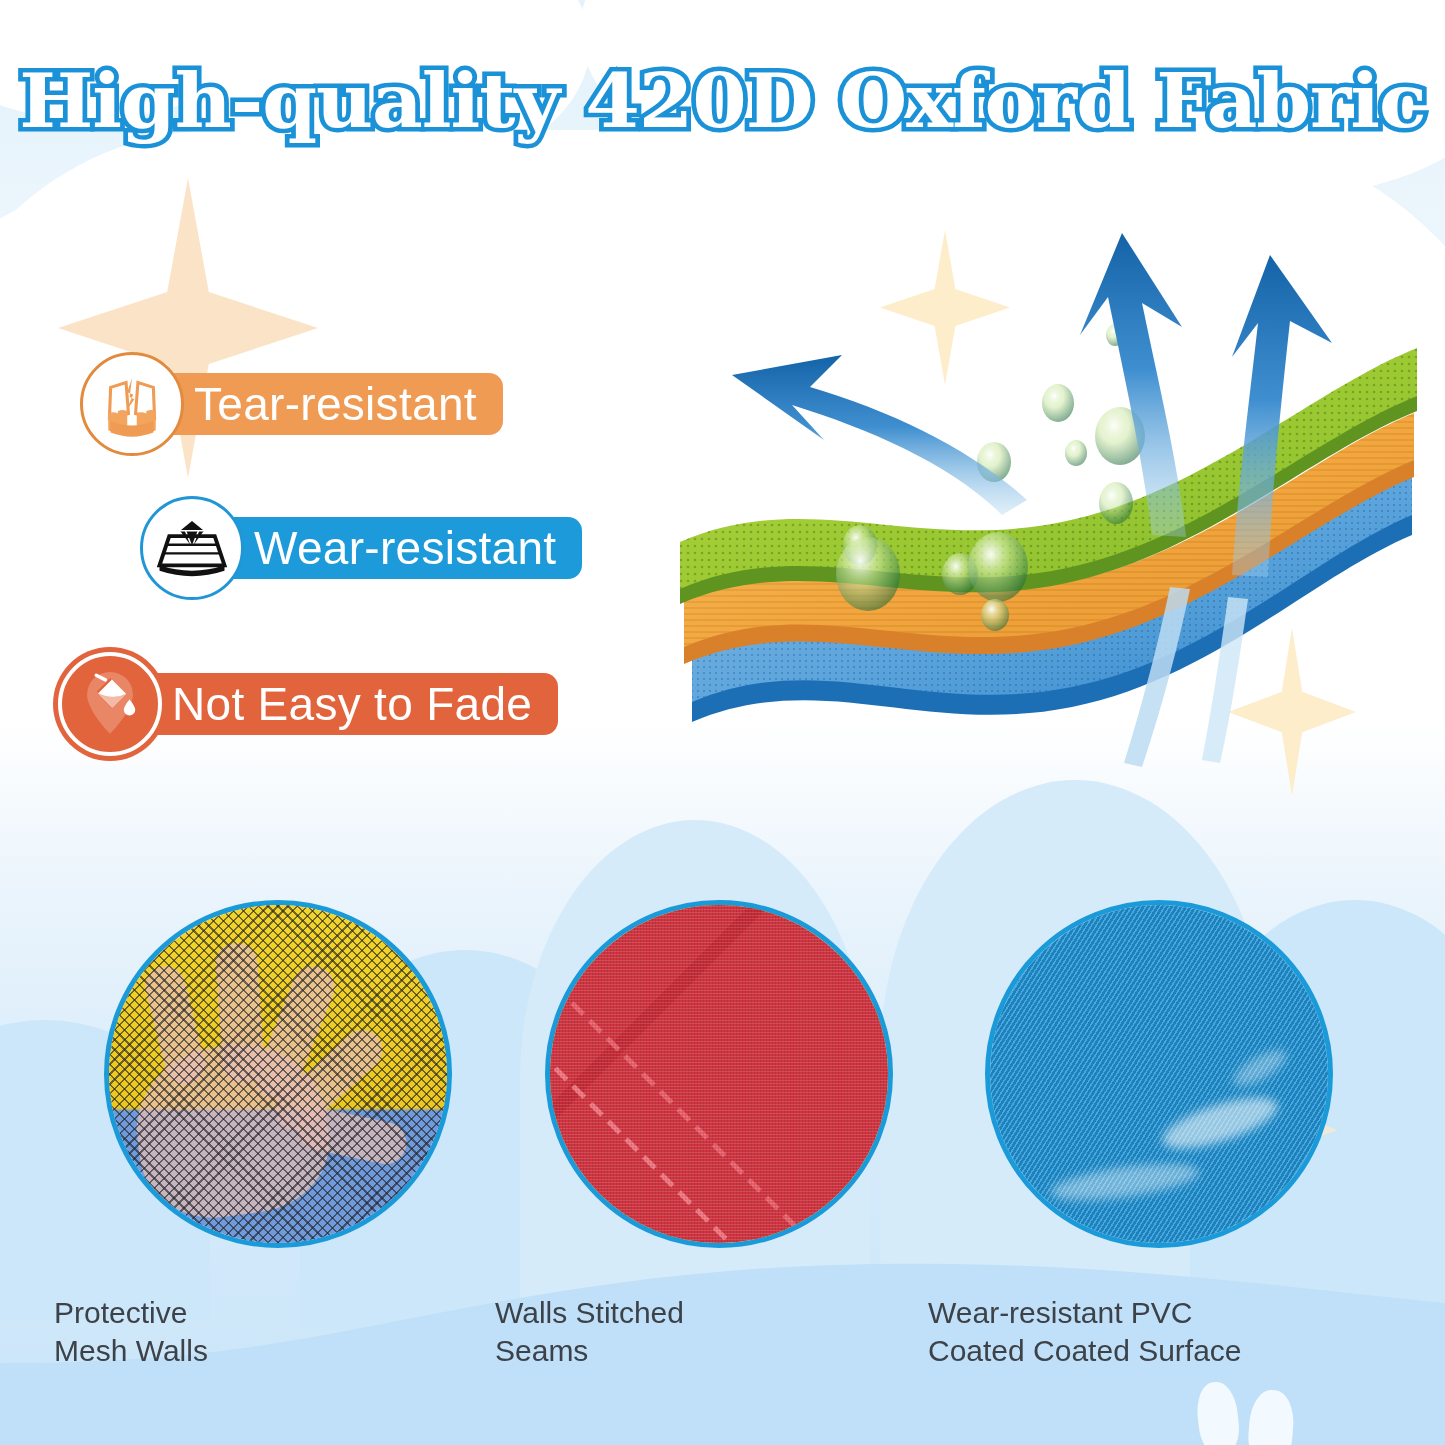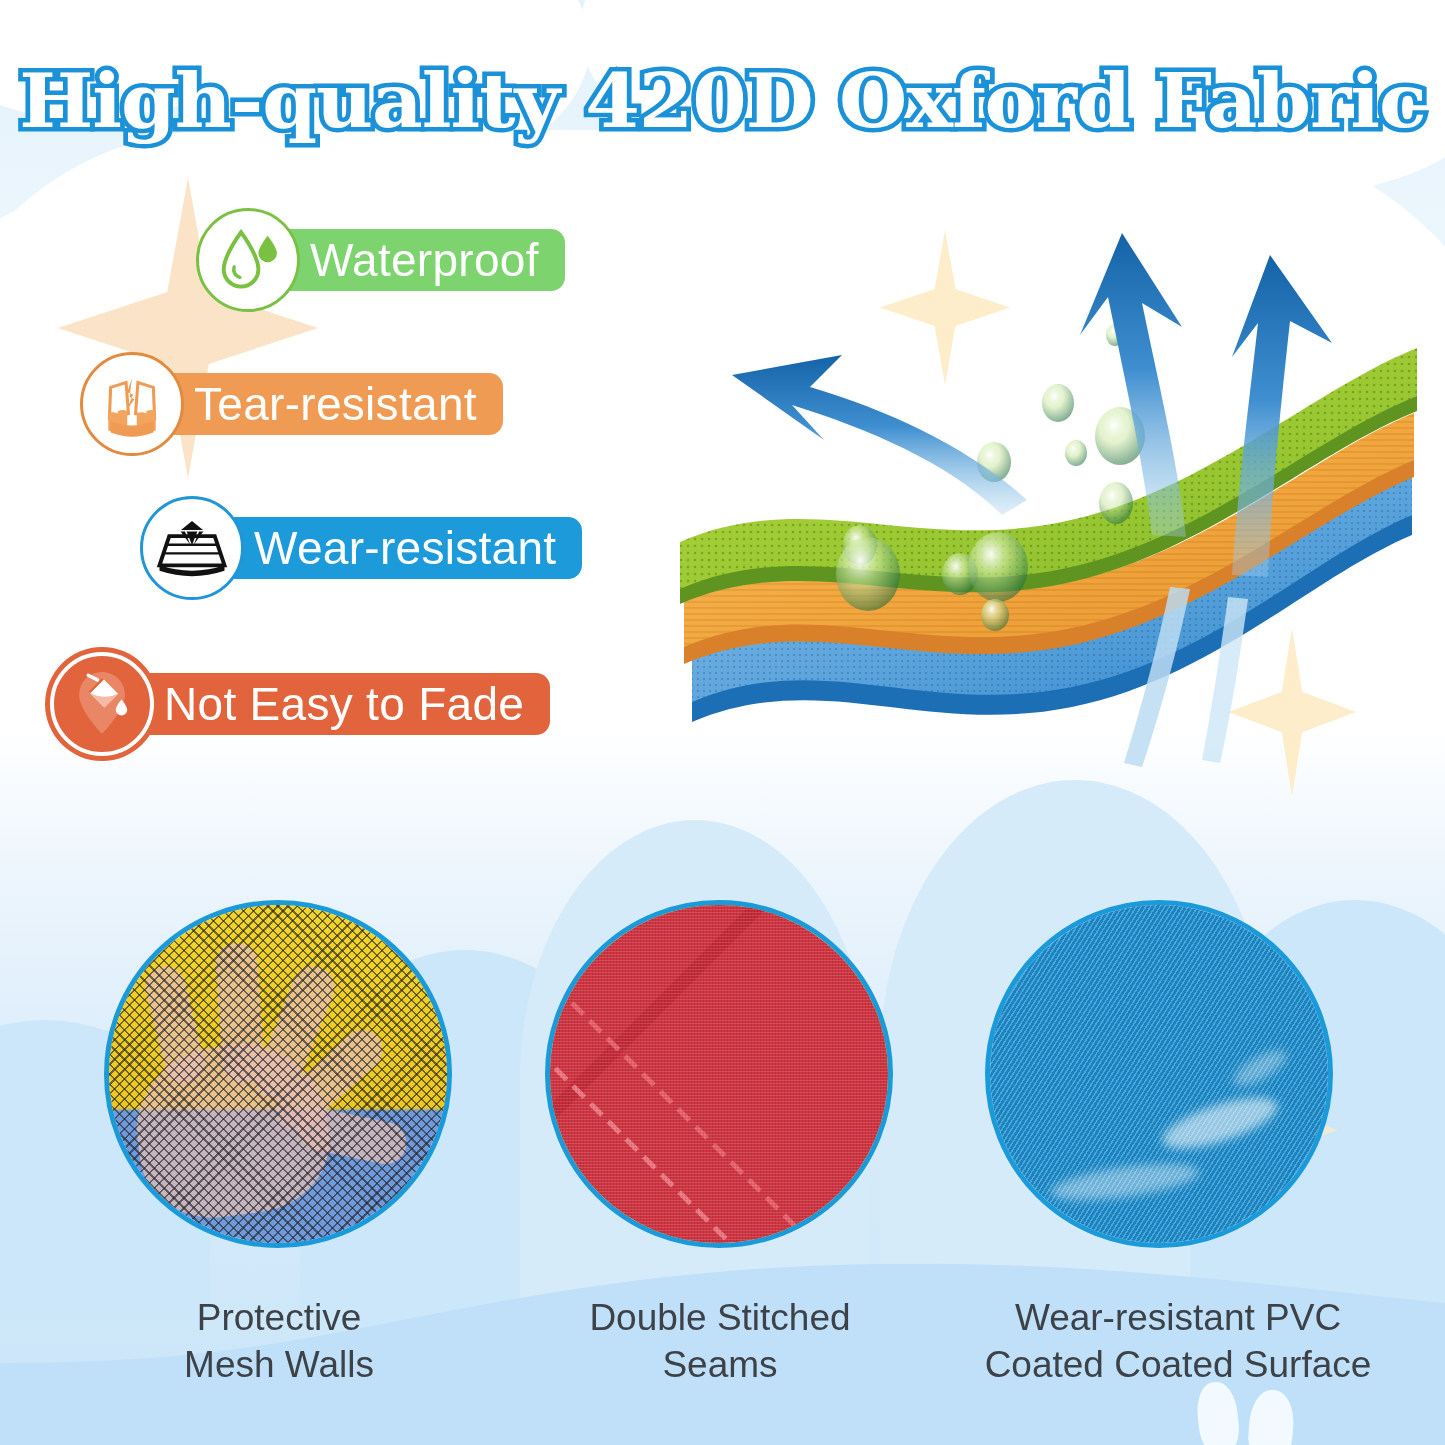--- a/index.html
+++ b/index.html
@@ -63,22 +63,22 @@
 
   
   #fabric{position:absolute;left:672px;top:215px;width:760px;height:575px;}
 
   
   .circ{
     position:absolute;width:348px;height:348px;border-radius:50%;
     border:5px solid #1b9ad9;overflow:hidden;box-sizing:border-box;
   }
   .cap{
-    position:absolute;text-align:center;color:#3d4248;
-    font-size:37px;line-height:1.28;white-space:pre-line;
+    position:absolute;color:#3d4248;
+    font-size:30px;line-height:1.28;white-space:pre-line;
   }
   
   .mesh-bg{position:absolute;inset:0;background:
      linear-gradient(180deg,#f2d52a 0%,#ecc81f 60%,#6f9bdc 61%,#6f9bdc 100%);}
   .mesh-grid{position:absolute;inset:0;
      background-image:
        repeating-linear-gradient(45deg, rgba(35,35,40,.62) 0 1.6px, transparent 1.6px 7px),
        repeating-linear-gradient(-45deg, rgba(35,35,40,.62) 0 1.6px, transparent 1.6px 7px);}
   .hand{position:absolute;background:rgba(231,190,180,.72);border-radius:48% 48% 40% 40%;}
   
@@ -121,30 +121,20 @@
 
   <div class="star4 star-peach" style="left:58px;top:178px;width:260px;height:300px;"></div>
   <div class="star4" style="left:880px;top:230px;width:130px;height:155px;"></div>
   <div class="star4" style="left:1228px;top:628px;width:128px;height:168px;"></div>
   <div class="star4" style="left:1226px;top:1060px;width:112px;height:140px;opacity:.7;"></div>
 
   <div id="title">
     <span class="inner">High-quality 420D Oxford Fabric</span>
   </div>
 
-  <div class="feature" style="left:196px;top:208px;">
-    <div class="fic ring-green">
-      <svg width="74" height="74" viewBox="0 0 64 64">
-        <path d="M26 8 C26 8 11 28 11 40 a15 15 0 0 0 30 0 C41 28 26 8 26 8 Z" fill="none" stroke="#7ac143" stroke-width="3.4"></path>
-        <path d="M20 38 a7 7 0 0 0 5 9" fill="none" stroke="#7ac143" stroke-width="3" stroke-linecap="round"></path>
-        <path d="M49 11 C49 11 41 21 41 26 a8 8 0 0 0 16 0 C57 21 49 11 49 11 Z" fill="#7ac143"></path>
-      </svg>
-    </div>
-    <div class="fpill green">Waterproof</div>
-  </div>
 
   <div class="feature" style="left:140px;top:496px;">
     <div class="fic ring-blue">
       <svg width="78" height="70" viewBox="0 0 72 62">
         <path d="M36 6 L47 15 L36 30 L25 15 Z" fill="#111"></path>
         <path d="M25 15 L47 15 M30 15 L36 30 L42 15" fill="none" stroke="#fff" stroke-width="1.4"></path>
         <path d="M15 20 L57 20 L66 47 L6 47 Z" fill="none" stroke="#111" stroke-width="3.6"></path>
         <path d="M13 28 L59 28 M11 36 L61 36" stroke="#111" stroke-width="2.2"></path>
         <path d="M6 47 q30 10 60 0 l0 5 q-30 10 -60 0 Z" fill="#111"></path>
       </svg>
@@ -159,21 +149,21 @@
         <path d="M50 18 L37 14 L35 40 L51 44 Z" fill="none" stroke="#ef9b54" stroke-width="2.6"></path>
         <path d="M32 10 L28 22 L33 24 L27 38 L34 28 L30 26 Z" fill="#ef9b54"></path>
         <path d="M12 40 q4 -2 8 0 l0 14 q-4 2 -8 0 Z M20 38 q4 -2 8 0 l0 16 q-4 2 -8 0 Z" fill="#f3a45f"></path>
         <path d="M44 38 q4 -2 8 0 l0 16 q-4 2 -8 0 Z M36 40 q4 -2 8 0 l0 14 q-4 2 -8 0 Z" fill="#f3a45f"></path>
         <path d="M14 46 q18 8 36 0 l0 10 q-18 7 -36 0 Z" fill="#ef9b54"></path>
       </svg>
     </div>
     <div class="fpill orange">Tear-resistant</div>
   </div>
 
-  <div class="feature" style="left:50px;top:652px;justify-content:center;">
+  <div class="feature" style="left:58px;top:652px;justify-content:center;">
     <div class="fic solid-red" style="box-shadow:0 0 0 5px #e2643c;">
       <svg width="72" height="78" viewBox="0 0 60 68">
         <path d="M30 2 a24 24 0 0 1 24 24 c0 17 -24 40 -24 40 S6 43 6 26 A24 24 0 0 1 30 2 Z" fill="#e2643c"></path>
         <path d="M30 6 a20 20 0 0 1 20 20 c0 14 -20 34 -20 34 S10 40 10 26 A20 20 0 0 1 30 6 Z" fill="#fff" opacity=".22"></path>
         <path d="M19 24 L31 12 L44 25 L32 37 Z" fill="#fff"></path>
         <path d="M19 24 L31 12" stroke="#e2643c" stroke-width="2"></path>
         <path d="M26 13 l-8 -4" stroke="#fff" stroke-width="3" stroke-linecap="round"></path>
         <path d="M19 24 q13 7 25 1 L32 37 Z" fill="#f6b9a5"></path>
         <path d="M47 30 c0 0 -5 6 -5 9 a5 5 0 0 0 10 0 c0 -3 -5 -9 -5 -9 Z" fill="#fff"></path>
       </svg>
@@ -296,21 +286,21 @@
   <div class="circ" style="left:985px;top:900px;">
     <div class="pvc-bg"></div>
     <div class="pvc-weave"></div>
     <div class="gloss" style="left:170px;top:200px;width:120px;height:36px;transform:rotate(-18deg);"></div>
     <div class="gloss" style="left:60px;top:262px;width:150px;height:30px;transform:rotate(-8deg);opacity:.7;"></div>
     <div class="gloss" style="left:240px;top:152px;width:60px;height:22px;transform:rotate(-30deg);opacity:.6;"></div>
   </div>
 
   <div class="cap" style="left:54px;top:1294px;width:450px;">Protective
 Mesh Walls</div>
-  <div class="cap" style="left:495px;top:1294px;width:450px;">Double Stitched
+  <div class="cap" style="left:495px;top:1294px;width:450px;">Walls Stitched
 Seams</div>
   <div class="cap" style="left:928px;top:1294px;width:500px;">Wear-resistant PVC
 Coated Coated Surface</div>
 
   <div class="foot" style="left:1198px;top:1382px;width:40px;height:72px;transform:rotate(-6deg);"></div>
   <div class="foot" style="left:1249px;top:1390px;width:44px;height:76px;transform:rotate(4deg);"></div>
 
 </div>
 
 </body></html>

